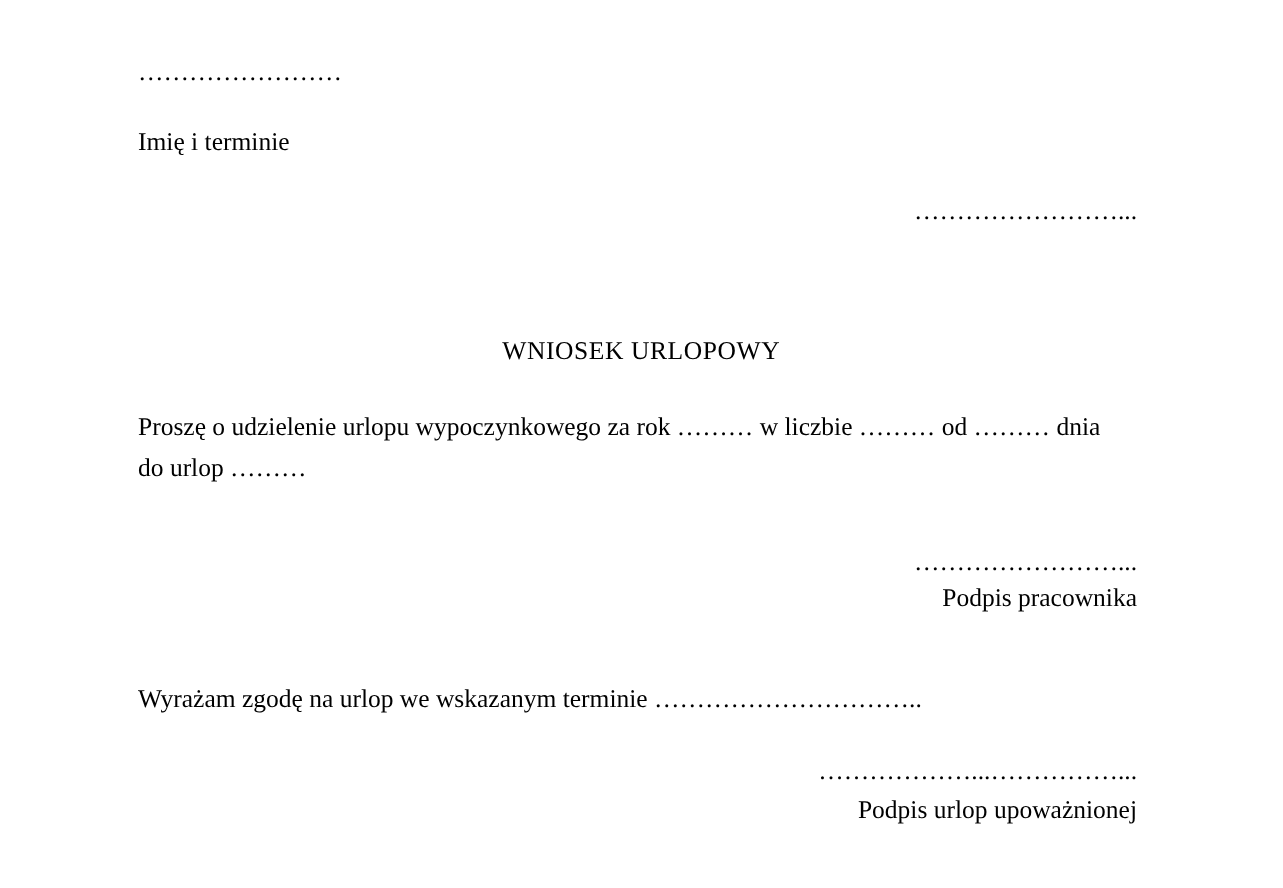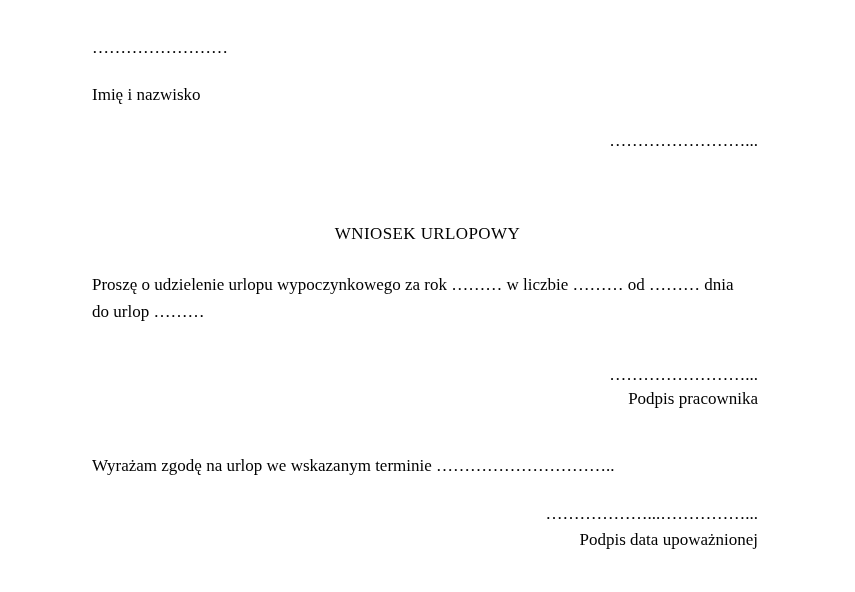--- a/index.html
+++ b/index.html
@@ -43,32 +43,32 @@
     font-family: Liberation Serif, serif;
   }
 </style>
 </head>
 <body>
 
 <div class="page">
 
   <div class="line left" style="top:38px">……………………</div>
 
-  <div class="line left" style="top:85px">Imię i nazwisko</div>
+  <div class="line left" style="top:85px">Imię i terminie</div>
 
   <div class="line right" style="top:131px">……………………...</div>
 
 
   <h1 class="title" style="top:224px">WNIOSEK URLOPOWY</h1>
 
   <div class="para" style="top:271px"><span>Proszę o udzielenie urlopu wypoczynkowego za rok ……… w liczbie ……… od ……… dnia</span><br><span>do urlop ………</span></div>
 
   <div class="line right" style="top:365px">……………………...</div>
 
   <div class="line right" style="top:389px">Podpis pracownika</div>
 
   <div class="line left" style="top:456px">Wyrażam zgodę na urlop we wskazanym terminie …………………………..</div>
 
   <div class="line right" style="top:504px">………………...……………...</div>
 
-  <div class="line right" style="top:530px">Podpis data upoważnionej</div>
+  <div class="line right" style="top:530px">Podpis urlop upoważnionej</div>
 
 </div>
 
 </body></html>

